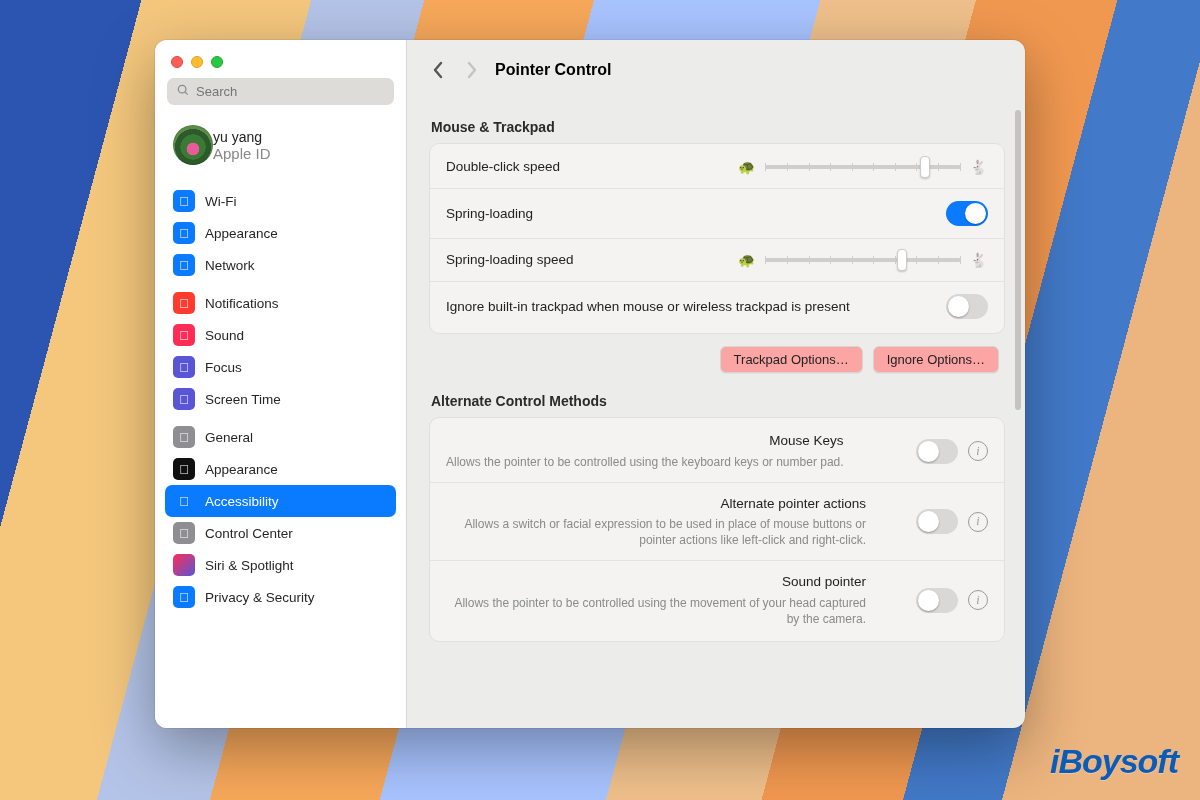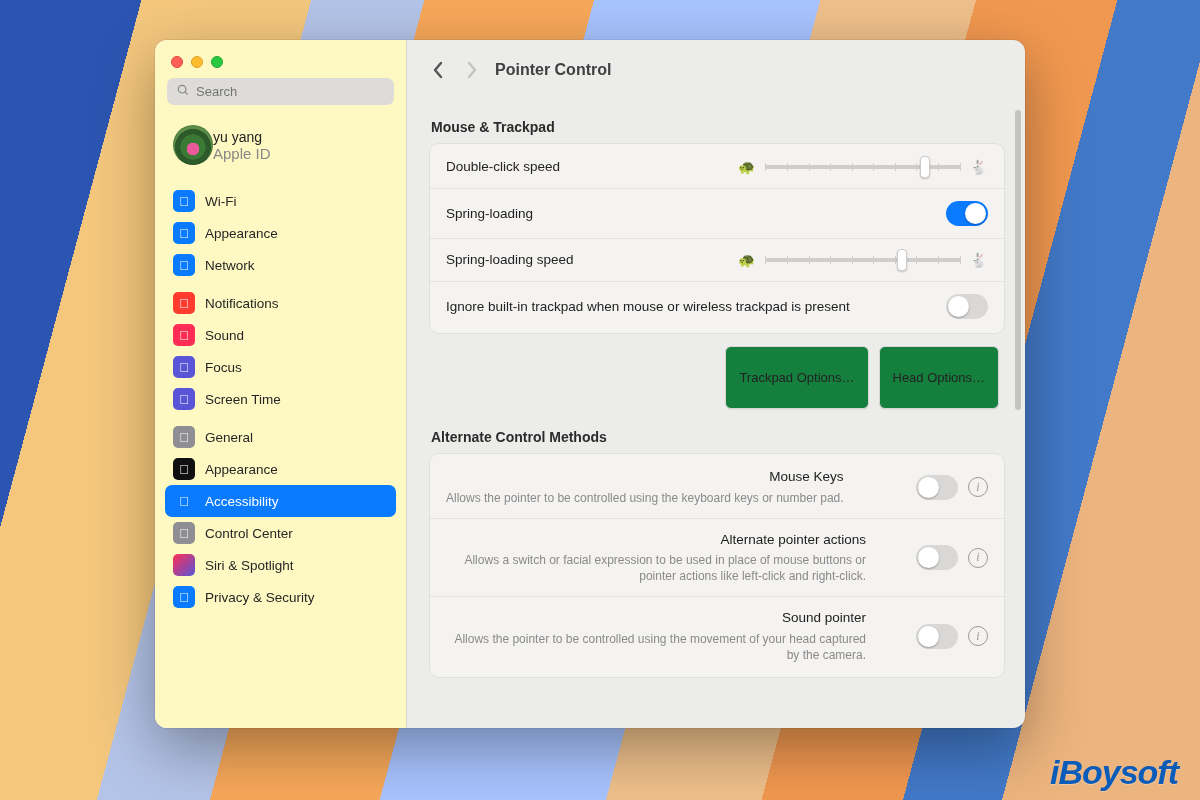--- a/index.html
+++ b/index.html
@@ -23,21 +23,21 @@
     width: 870px; height: 688px;
     background: #ececea;
     border-radius: 12px;
     box-shadow: 0 20px 60px rgba(0,0,0,.35), 0 0 0 1px rgba(0,0,0,.06);
     display: flex;
     overflow: hidden;
   }
   
   .sidebar {
     width: 252px; flex: 0 0 252px;
-    background: #fef9c3;
+    background: #ffffff;
     border-right: 1px solid #d8d7d5;
     display: flex; flex-direction: column;
     padding-top: 10px;
   }
   .traffic { display: flex; gap: 8px; padding: 6px 14px 10px 16px; }
   .dot { width: 12px; height: 12px; border-radius: 50%; }
   .dot.red { background:#ff5f57; border:1px solid #e24640;}
   .dot.yellow{ background:#febc2e; border:1px solid #dfa023;}
   .dot.green{ background:#28c840; border:1px solid #1fa733;}
   .search-wrap { padding: 0 12px 12px 12px; }
@@ -90,21 +90,21 @@
   .main { flex:1; display:flex; flex-direction:column; position:relative; }
   .main-header {
     display:flex; align-items:center; gap:12px;
     padding: 16px 22px 14px 20px;
   }
   .navbtn {
     width:22px;height:28px; display:flex;align-items:center;justify-content:center;
     color:#555; font-size:18px;
   }
   .navbtn.disabled{ color:#c4c3c1; }
-  .main-title { font-size:16px; font-weight:600; color:#404040; }
+  .main-title { font-size:16px; font-weight:600; color:#000000; }
   .content {
     flex:1; overflow-y:auto; padding: 0 20px 20px 22px;
   }
   .scrollbar-hint{
     position:absolute; right:4px; top:70px; width:6px; height:300px;
     background:#c4c3c1; border-radius:3px;
   }
   .section-title {
     font-size:14px; font-weight:700; color:#2b2b2b;
     margin: 21px 2px 8px 2px;
@@ -150,32 +150,32 @@
     transition:left .15s;
   }
   .toggle.on{ background:#0a7aff; }
   .toggle.on .knob{ left:19px; }
 
   .btnrow{
     display:flex; justify-content:flex-end; gap:10px;
     padding:12px 6px 2px 6px;
   }
   .btn{
-    background:#15803d; border:1px solid #d7d6d4; border-radius:6px;
-    padding:23px 13px; font-size:13px; color:#222;
+    background:#fca5a5; border:1px solid #d7d6d4; border-radius:6px;
+    padding:5px 13px; font-size:13px; color:#222;
     box-shadow:0 1px 1px rgba(0,0,0,.05);
   }
   .info-icon{
     width:20px;height:20px;border:1.5px solid #9a9a98;border-radius:50%;
     display:flex;align-items:center;justify-content:center;
     color:#9a9a98; font-size:12px; font-style:italic; font-family:Georgia,serif;
   }
 
   .watermark{
-    position:absolute; right:22px; bottom:8px;
+    position:absolute; right:22px; bottom:19px;
     font-size:34px; font-weight:800; font-style:italic;
     color:#0b5bb8; letter-spacing:-1px;
     text-shadow:0 1px 0 rgba(255,255,255,.3);
   }
   .watermark .i{ color:#0b5bb8; }
 </style>
 </head>
 <body>
 
 <div class="window">
@@ -342,21 +342,21 @@
         <div class="row">
           <div class="row-label" style="max-width:420px">Ignore built-in trackpad when mouse or wireless trackpad is present</div>
           <div class="toggle" id="tg-ignore">
               <div class="knob"></div>
             </div>
         </div>
       </div>
 
       <div class="btnrow">
         <button class="btn">Trackpad Options…</button>
-        <button class="btn">Head Options…</button>
+        <button class="btn">Ignore Options…</button>
       </div>
 
       <div class="section-title" style="margin-top:18px">Alternate Control Methods</div>
       <div class="card">
 
         <div class="row">
           <div class="row-left">
             <div class="row-label">Mouse Keys</div>
             <div class="row-sub">Allows the pointer to be controlled using the keyboard keys or number pad.</div>
           </div>

